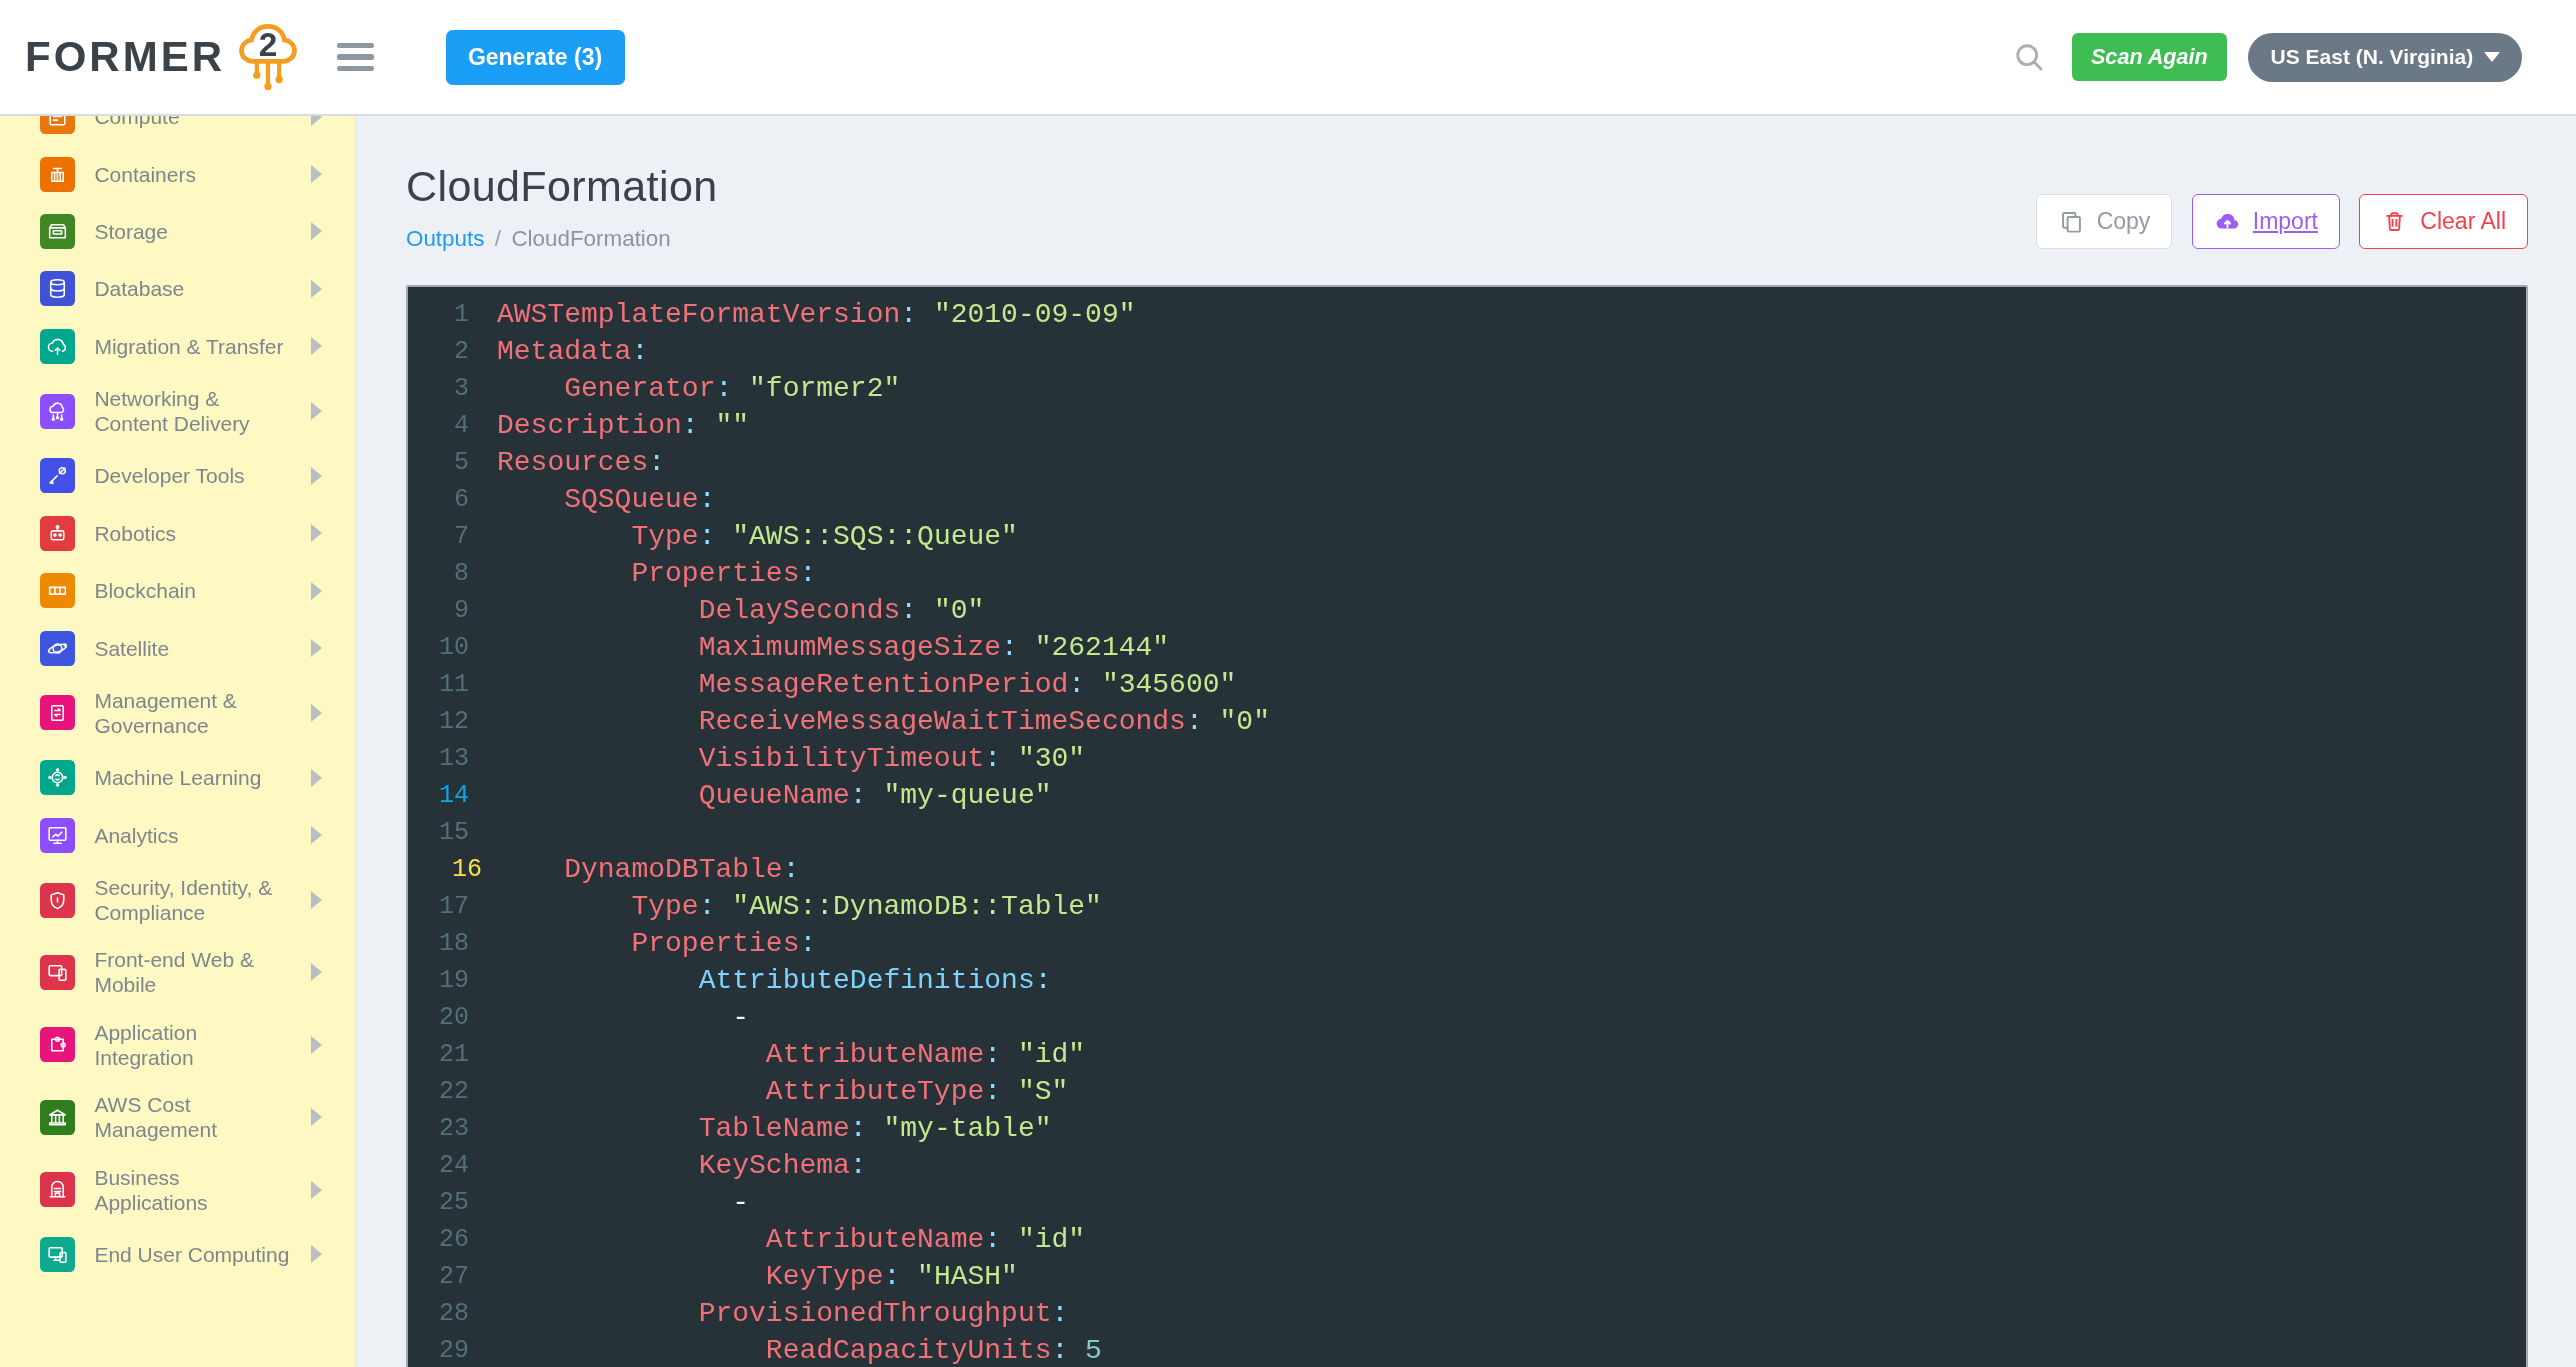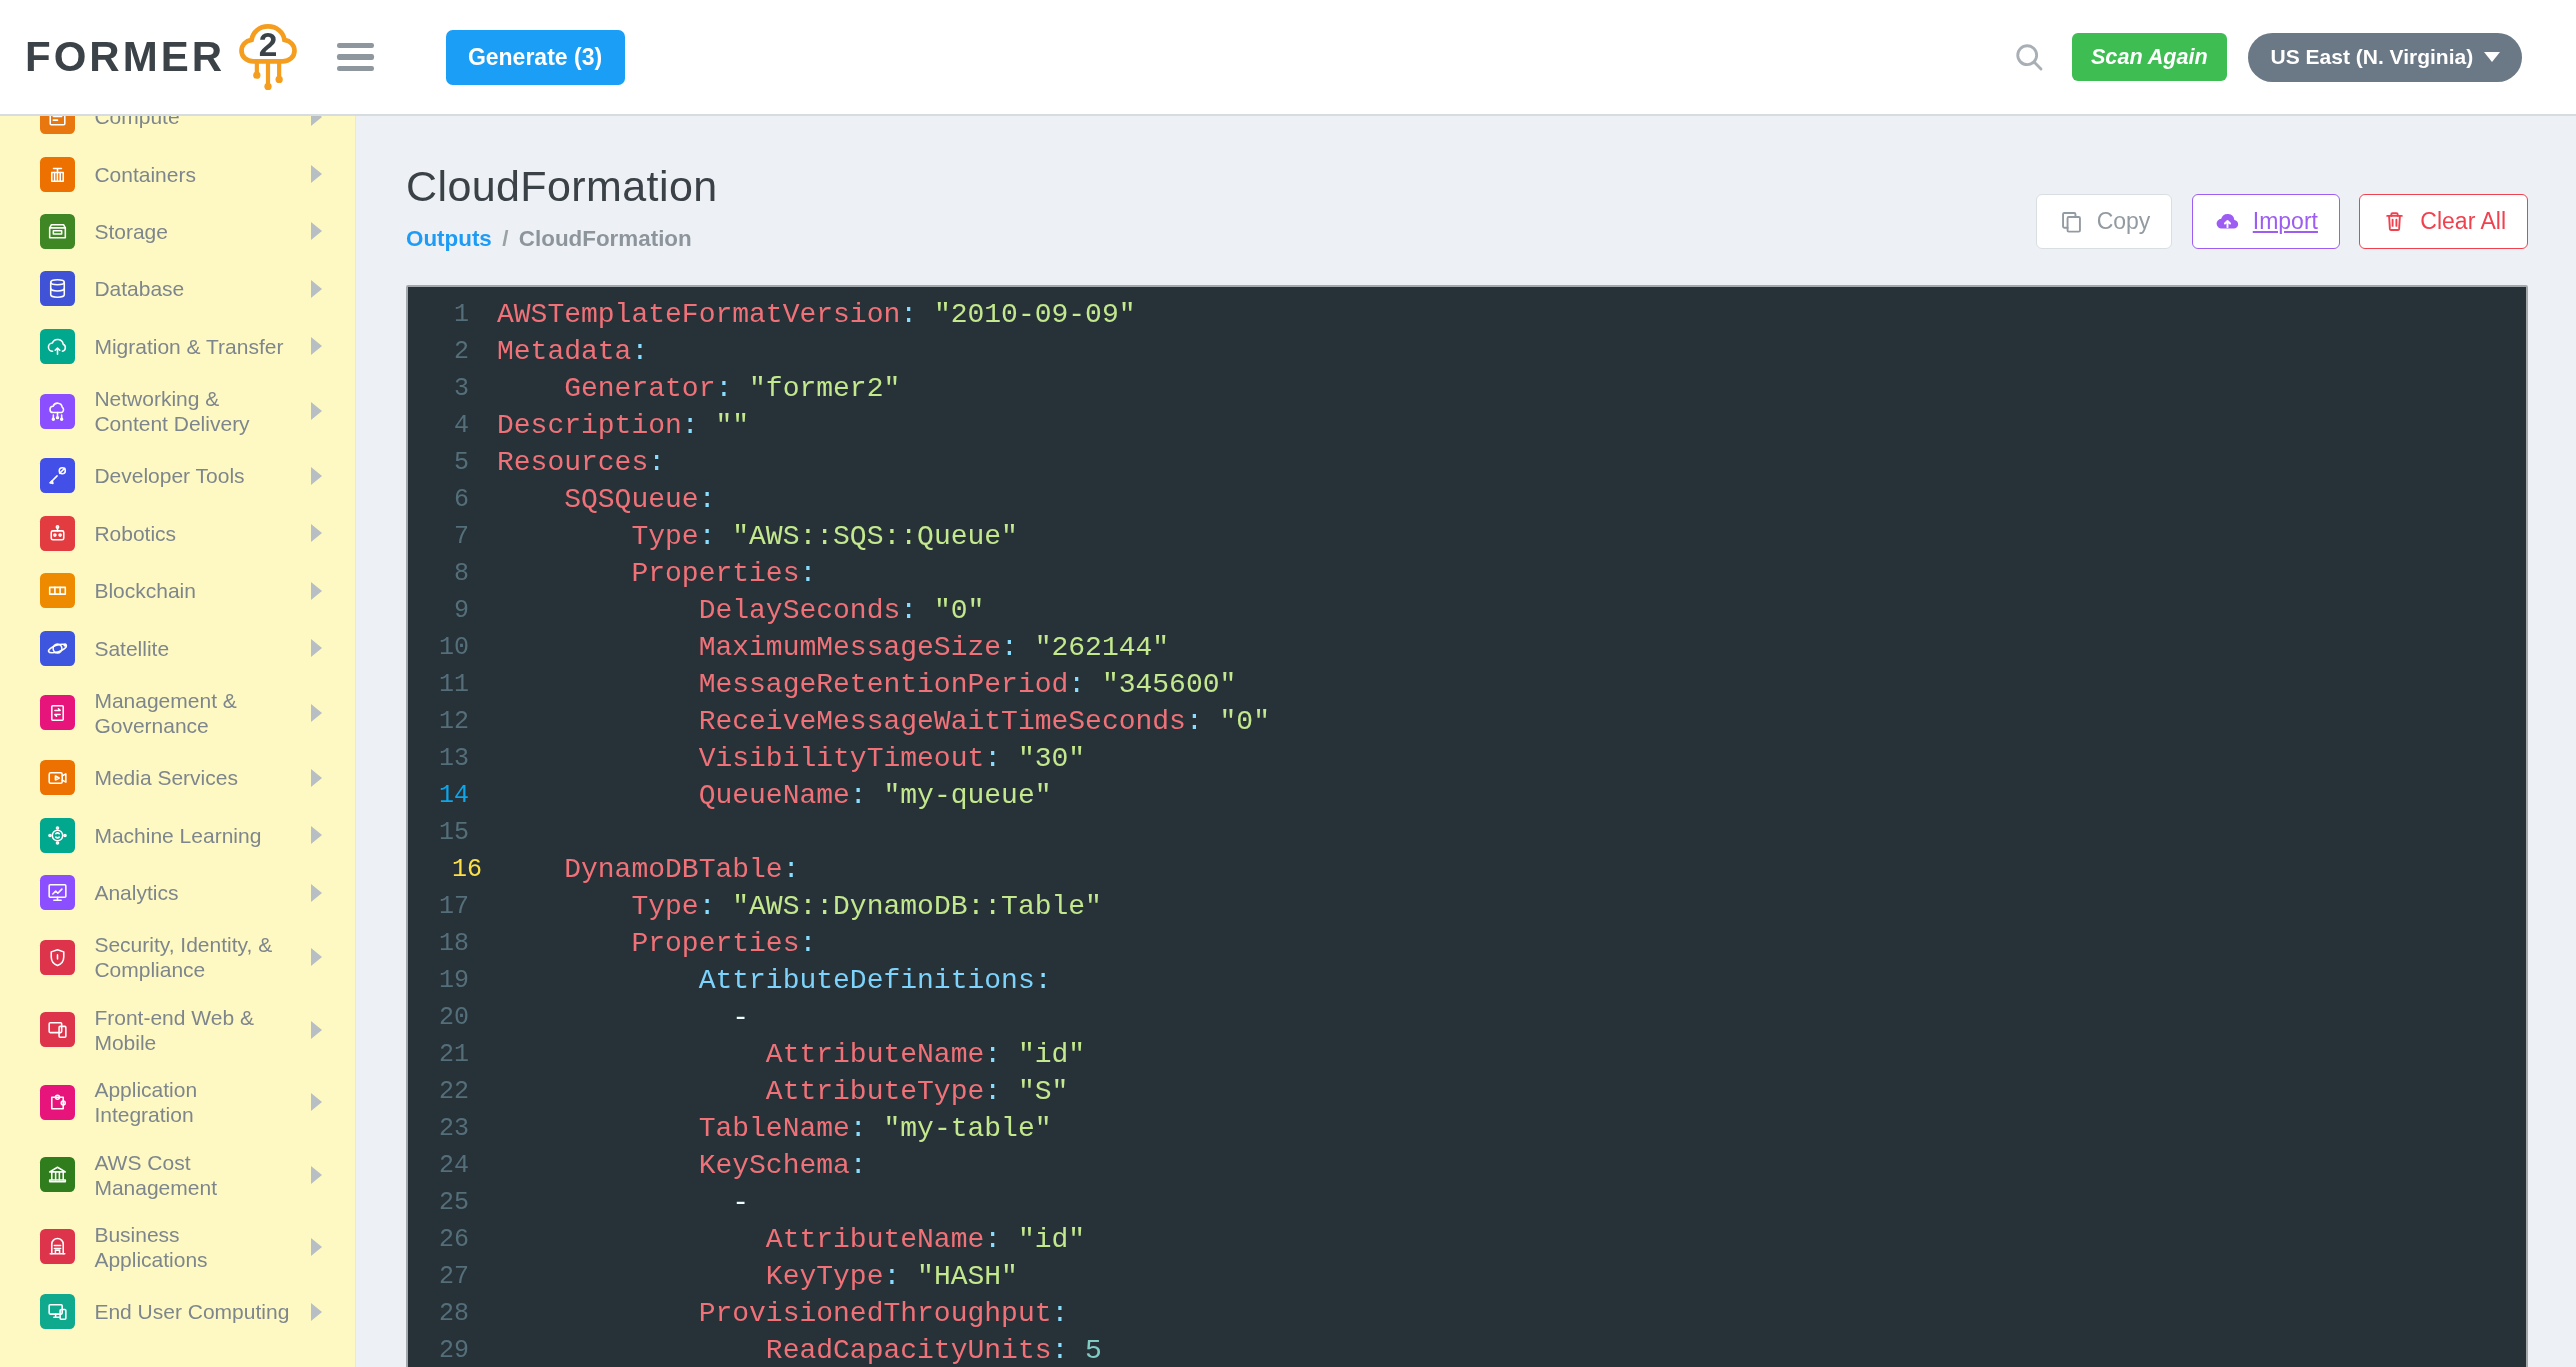--- a/index.html
+++ b/index.html
@@ -69,21 +69,21 @@
     border-left: 11.2px solid #b7bec4; margin-right: 13.4px;
   }
 
   
   .main {
     position: absolute; left: 358px; top: 116px; right: 0; bottom: 0;
     background: #edf0f4; padding: 0 48px 0 48px; overflow: hidden;
   }
   .content-header { display: flex; align-items: flex-end; justify-content: space-between; margin-top: 46px; }
   .page-title { font-size: 43px; font-weight: 400; color: #3a4147; letter-spacing: 0.4px; }
-  .breadcrumb { margin-top: 15px; font-size: 22.4px; color: #8d959c; font-weight: bold; }
+  .breadcrumb { margin-top: 15px; font-size: 22.4px; color: #8d959c; }
   .breadcrumb a { text-decoration: none; cursor: pointer; }
   .bc-sep { margin: 0 10.4px; color: #9aa2a8; }
   .actions { display: flex; gap: 19.4px; margin-bottom: 3px; }
   .act-btn {
     height: 55px; padding: 0 21px; background: #ffffff; border-radius: 6px;
     font-size: 23px; font-weight: 500; font-family: "Liberation Sans", sans-serif;
     display: flex; align-items: center; gap: 12px; cursor: pointer;
     border: 1.5px solid #d9dee3; color: #939ba2;
   }
   .act-btn svg { width: 27px; height: 27px; fill: none; stroke: currentColor; stroke-width: 1.7; stroke-linecap: round; stroke-linejoin: round; }
@@ -261,31 +261,20 @@
           <svg viewBox="0 0 24 24">
             <rect x="6.5" y="5.5" width="11" height="14" rx="1"></rect>
             <path d="M9.5 10h5l-1.6-1.6M14.5 14h-5l1.6 1.6"></path>
           </svg>
         </span>
         <span class="side-label">Management &amp;
 Governance</span>
         <span class="chev"></span>
       </div>
       <div class="side-item">
-        <span class="side-icon" style="background-color: rgb(237, 113, 0);">
-          <svg viewBox="0 0 24 24">
-            <rect x="4" y="7.5" width="12.5" height="10" rx="1.5"></rect>
-            <path d="M10 10.6l3.6 1.9-3.6 1.9z"></path>
-            <path d="M16.5 10.5L20 8.5v8l-3.5-2"></path>
-          </svg>
-        </span>
-        <span class="side-label">Media Services</span>
-        <span class="chev"></span>
-      </div>
-      <div class="side-item">
         <span class="side-icon" style="background-color: rgb(1, 168, 141);">
           <svg viewBox="0 0 24 24">
             <circle cx="12" cy="12" r="5"></circle>
             <circle cx="12" cy="4.8" r="1"></circle>
             <circle cx="19.2" cy="12" r="1"></circle>
             <circle cx="12" cy="19.2" r="1"></circle>
             <circle cx="4.8" cy="12" r="1"></circle>
             <path d="M10.4 10.2c.9-.9 2.3-.9 3.2 0M10.4 13.6c.9.9 2.3.9 3.2 0"></path>
           </svg>
         </span>

